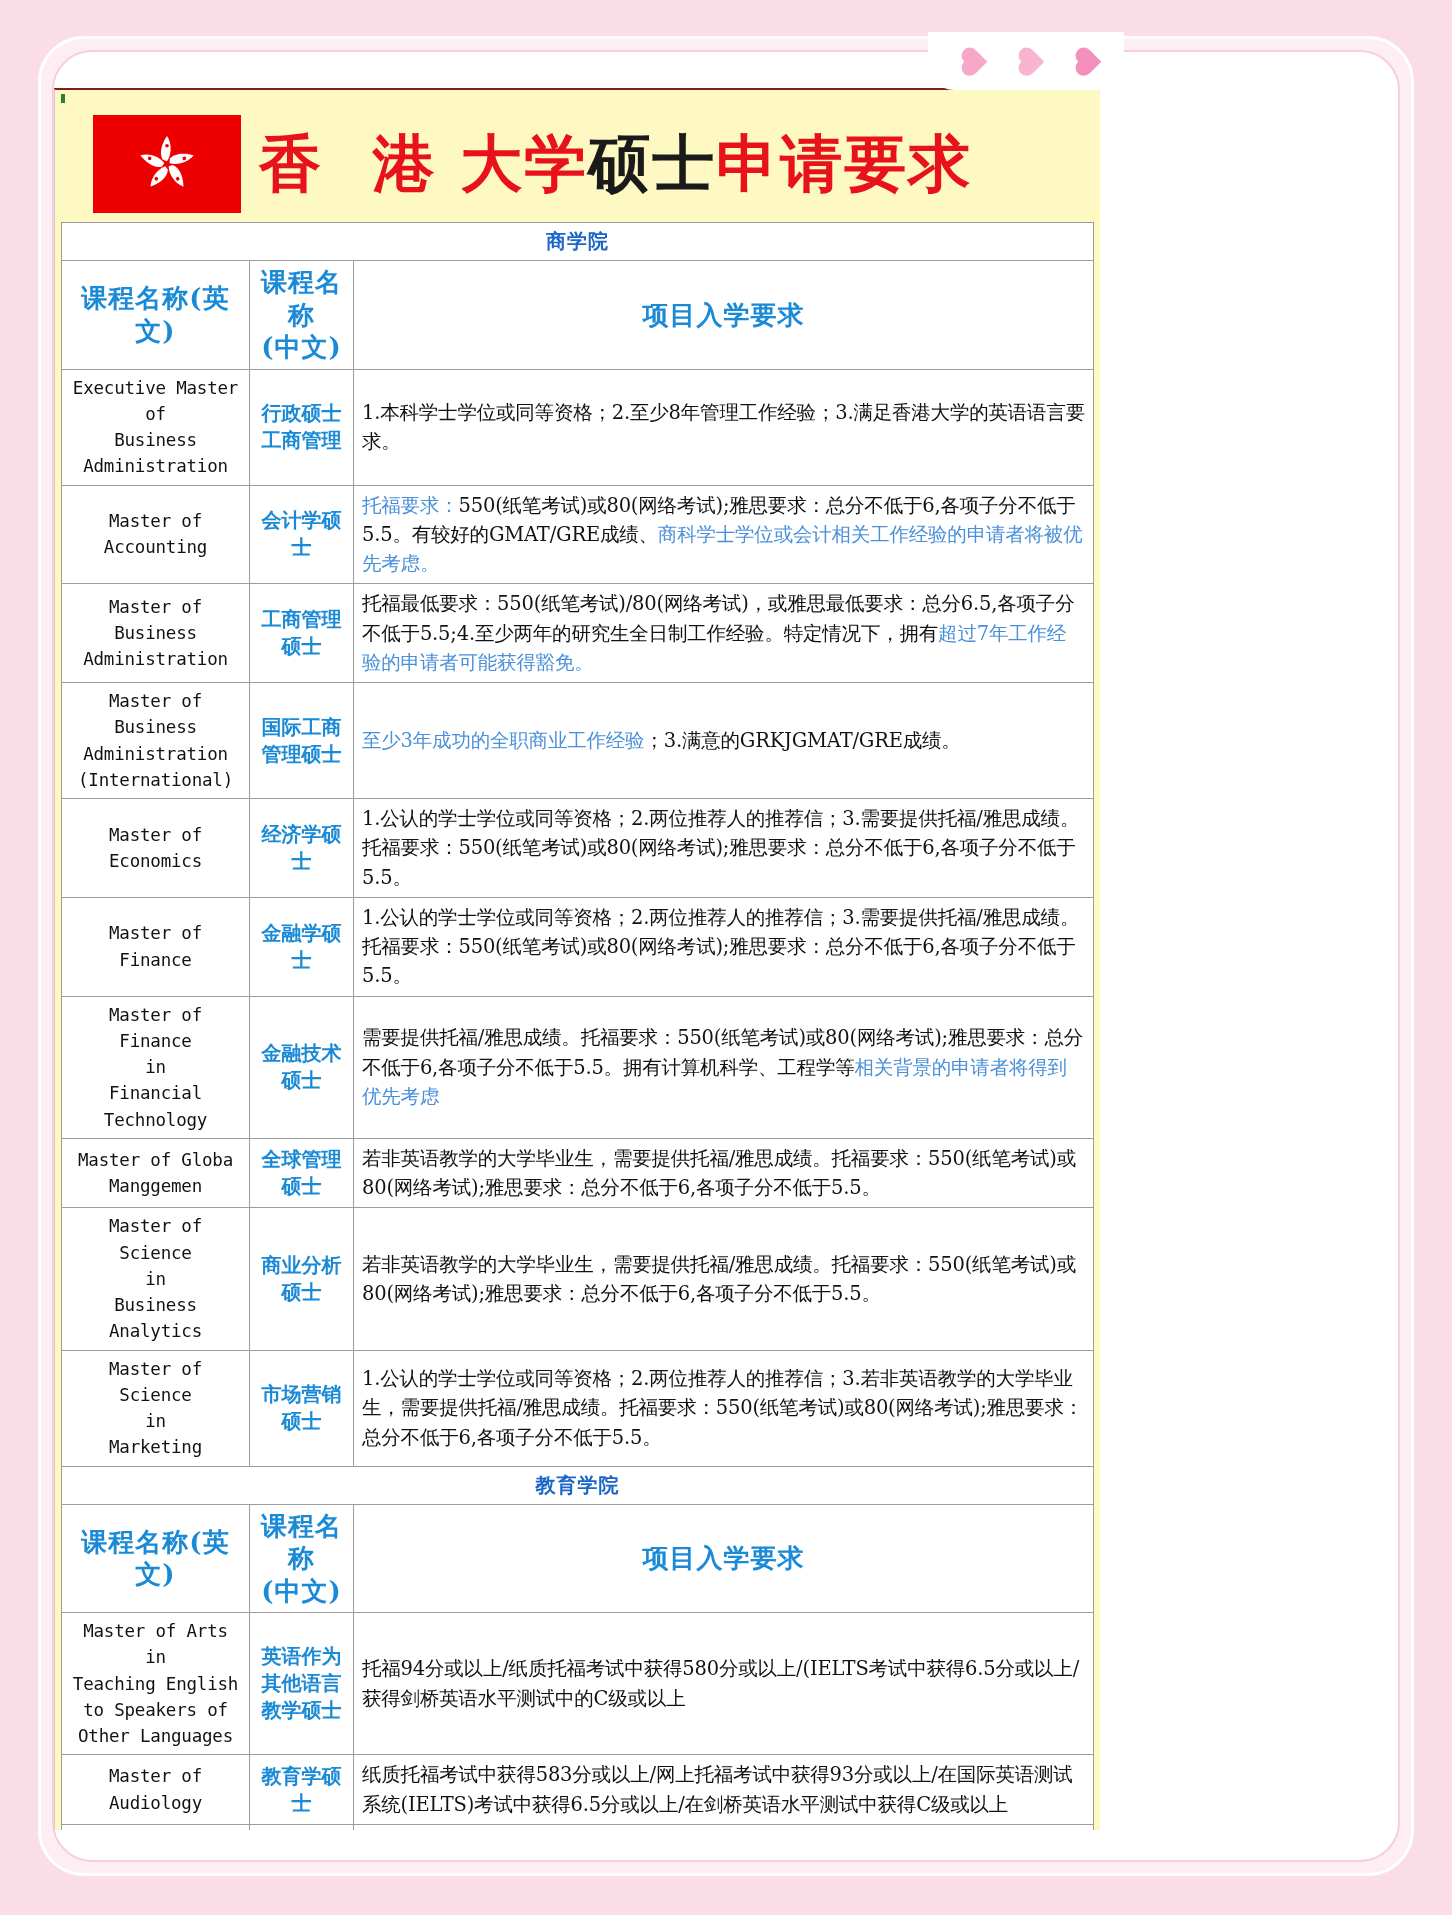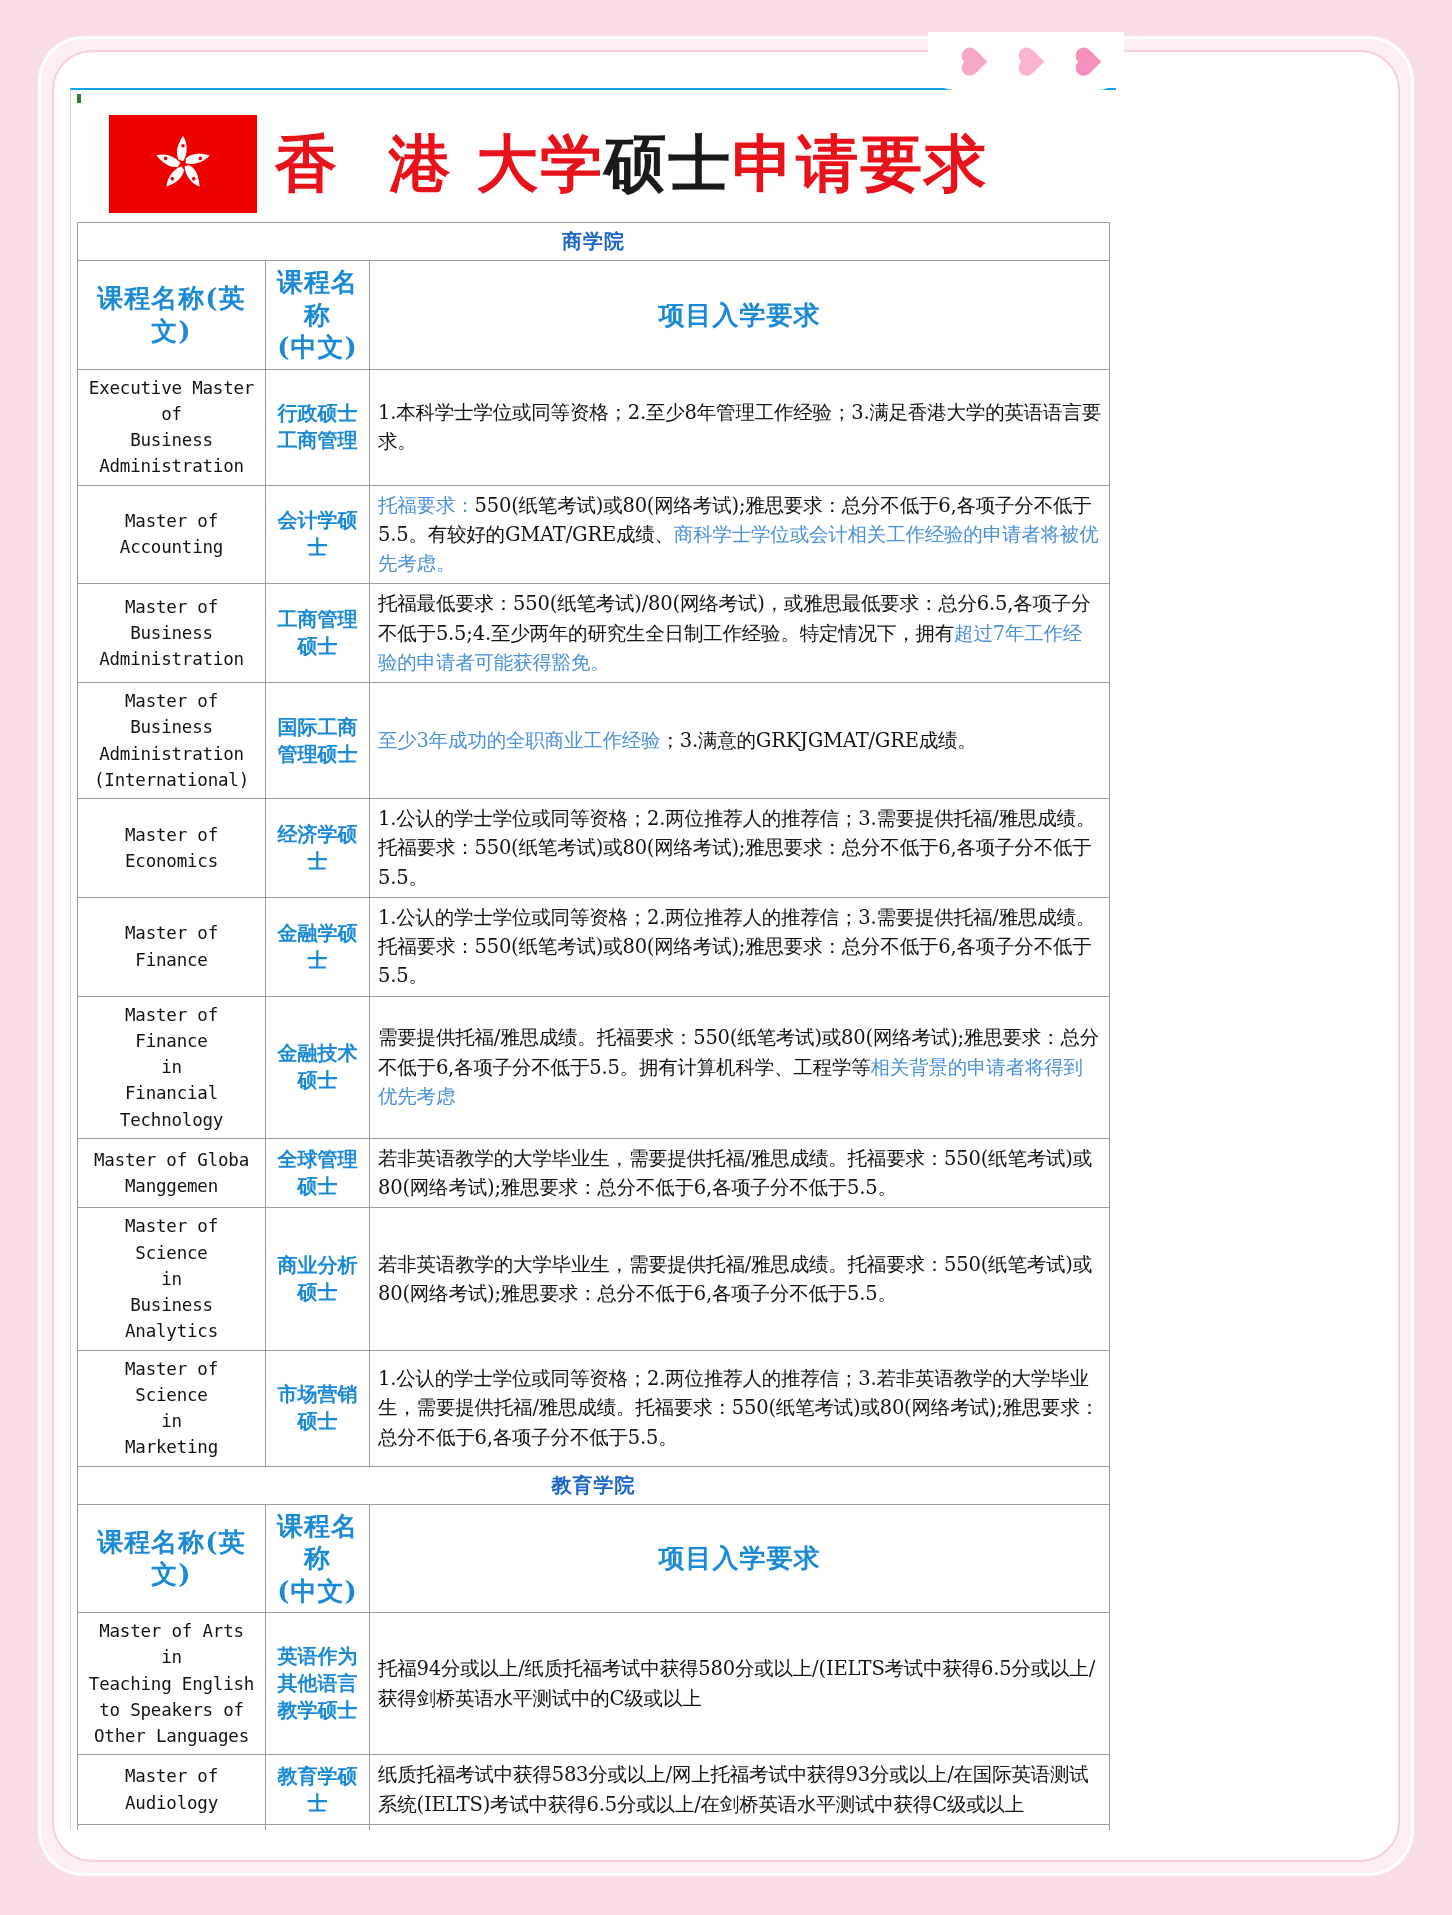--- a/index.html
+++ b/index.html
@@ -62,24 +62,24 @@
     border-radius: 13px 13px 0 0;
   }
   .heart::before { left: 9px; top: 0; transform: rotate(0deg); }
   .heart::after  { left: 0px; top: 9px; width: 26px; height: 17px; border-radius: 13px 0 0 13px; }
   .heart.h2::before, .heart.h2::after { background: #f9b4d0; }
   .heart.h3::before, .heart.h3::after { background: #f58fbc; }
 
   
   .sheet {
     position: absolute;
-    left: 70px; top: 88px;
+    left: 54px; top: 88px;
     width: 1046px; height: 1742px;
-    background: #ffffff;
-    border-top: 2px solid #0ea5e9;
+    background: #fef9c3;
+    border-top: 2px solid #7f1d1d;
     border-left: 1px solid #cfcfcf;
     box-sizing: border-box;
     overflow: hidden;
     z-index: 4;
   }
   .sheet-mark {
     position: absolute; left: 6px; top: 4px;
     width: 4px; height: 9px; background: #2e7d32;
   }
 

